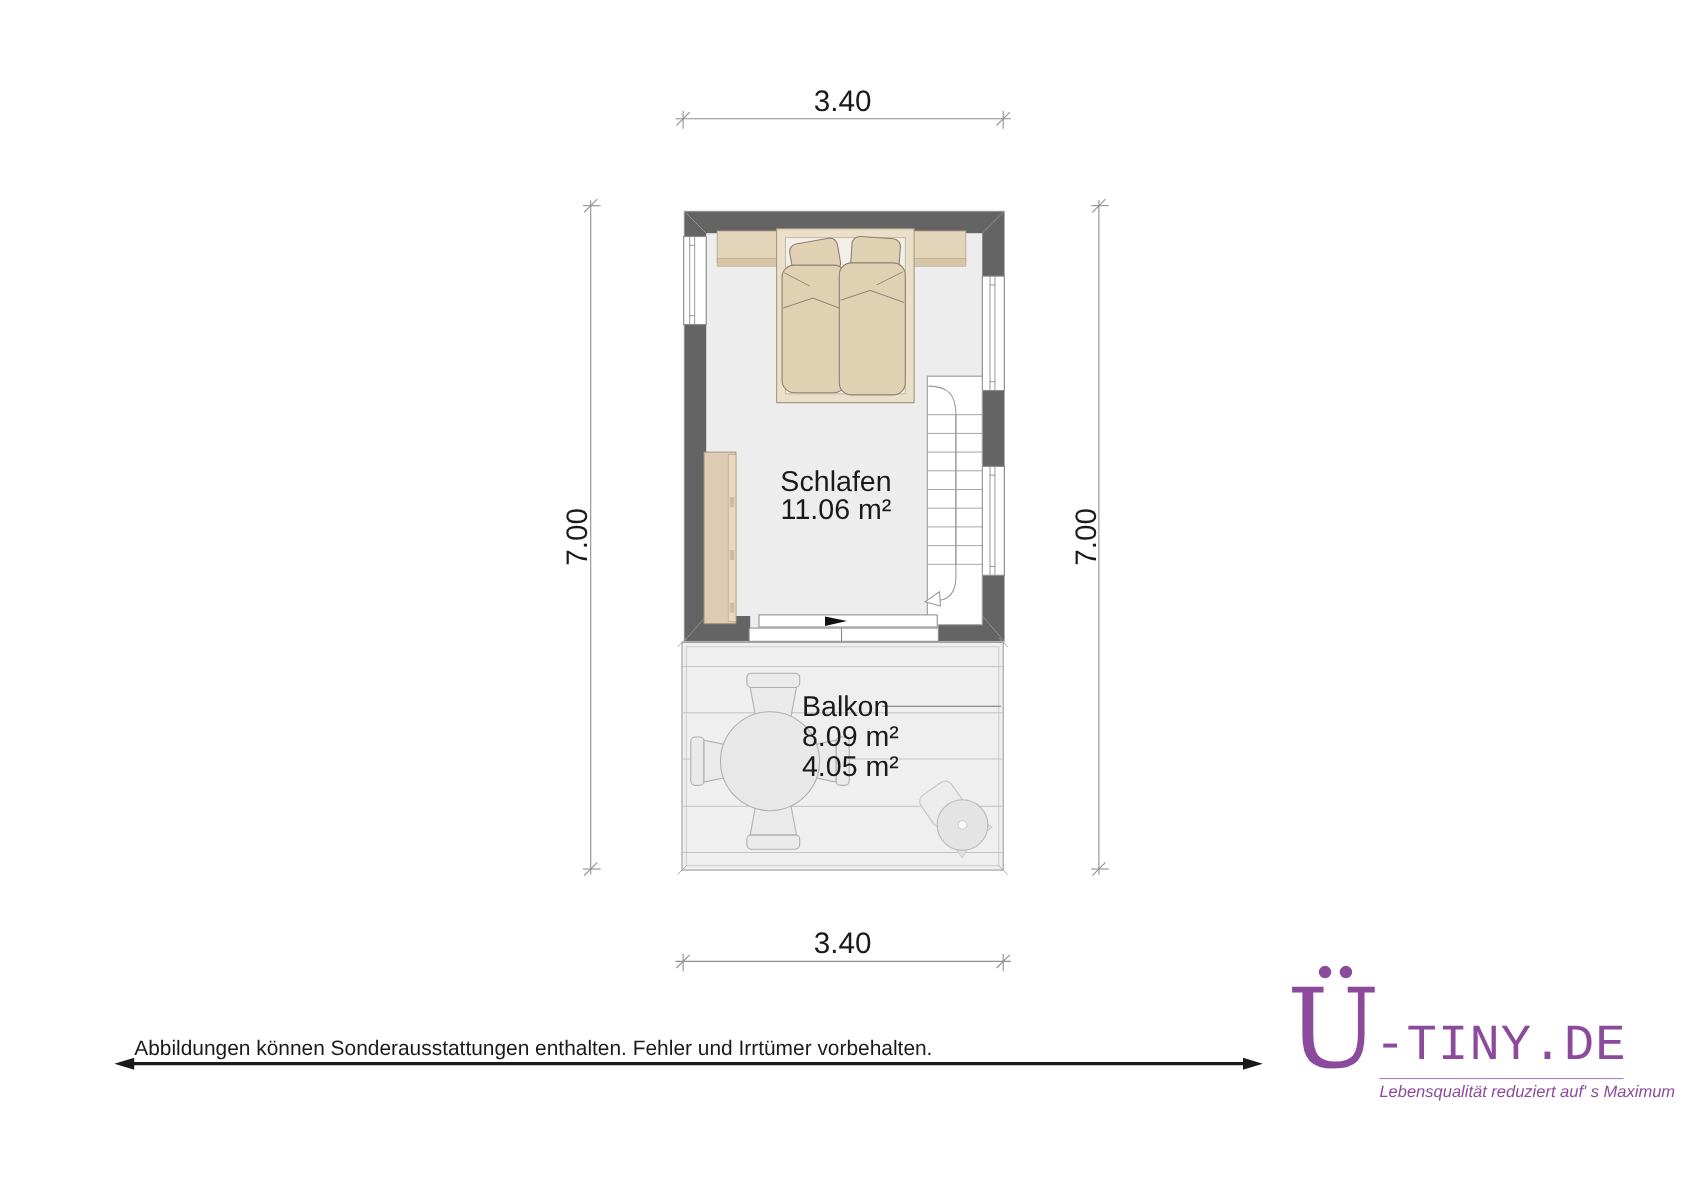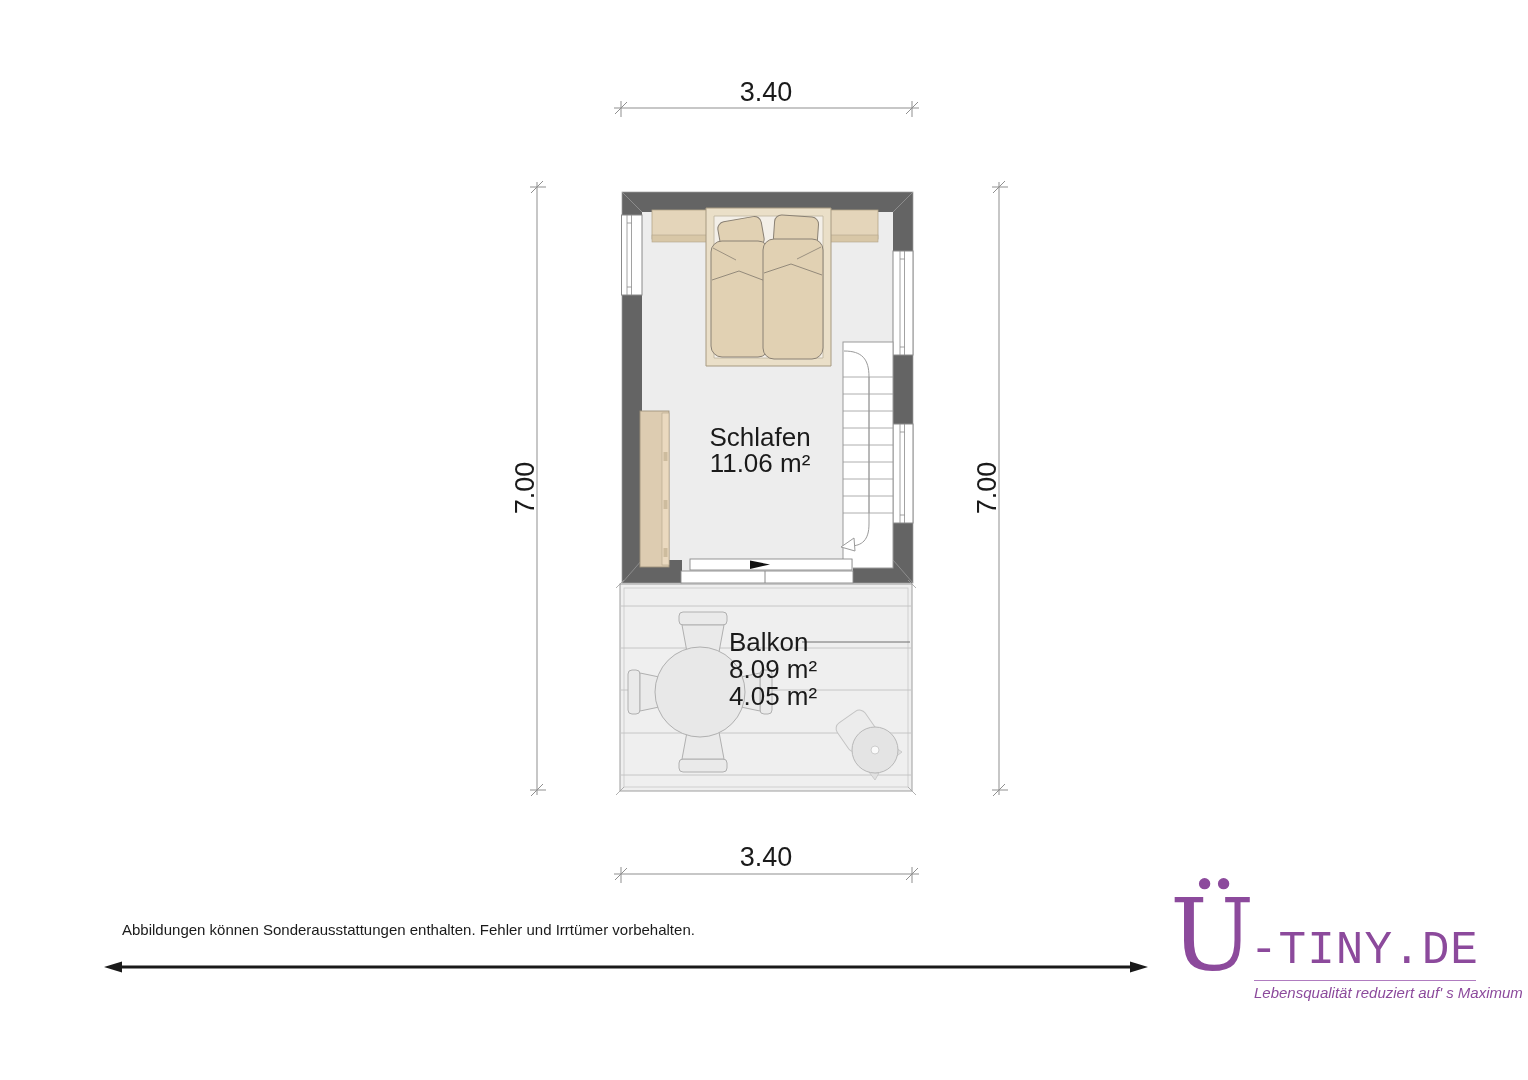--- a/index.html
+++ b/index.html
@@ -2,21 +2,21 @@
 <html><head>
 <meta charset="utf-8">
 <style>
   html,body { margin:0; padding:0; background:#ffffff; }
   .page {
     position:relative; width:1528px; height:1080px; background:#ffffff;
     font-family:"Liberation Sans", sans-serif; overflow:hidden;border-radius:11px;
   }
   svg text { font-family:"Liberation Sans", sans-serif; fill:#1a1a1a; }
   .disclaimer {
-    position:absolute; left:122px; top:921px; font-size:15px; color:#1a1a1a;
+    position:absolute; left:122px; top:943px; font-size:19px; color:#1a1a1a;
     white-space:nowrap;
   }
   .logo { position:absolute; left:1170px; top:880px; width:340px; height:135px; color:#8c4a9c; }
   .logo-u { position:absolute; left:0; top:-4px; font-family:"DejaVu Serif", serif; font-size:100px; line-height:120px; font-weight:400; }
   .logo-rest { position:absolute; left:80px; top:48px; font-family:Liberation Mono, monospace; font-size:46px; line-height:46px; letter-spacing:1px; }
   .logo-line { position:absolute; left:84px; top:100px; width:222px; border-top:1.5px solid #b07cc0; }
   .logo-tagline { position:absolute; left:84px; top:104px; font-size:15px; font-style:italic; white-space:nowrap; }
 </style>
 </head>
 <body>

